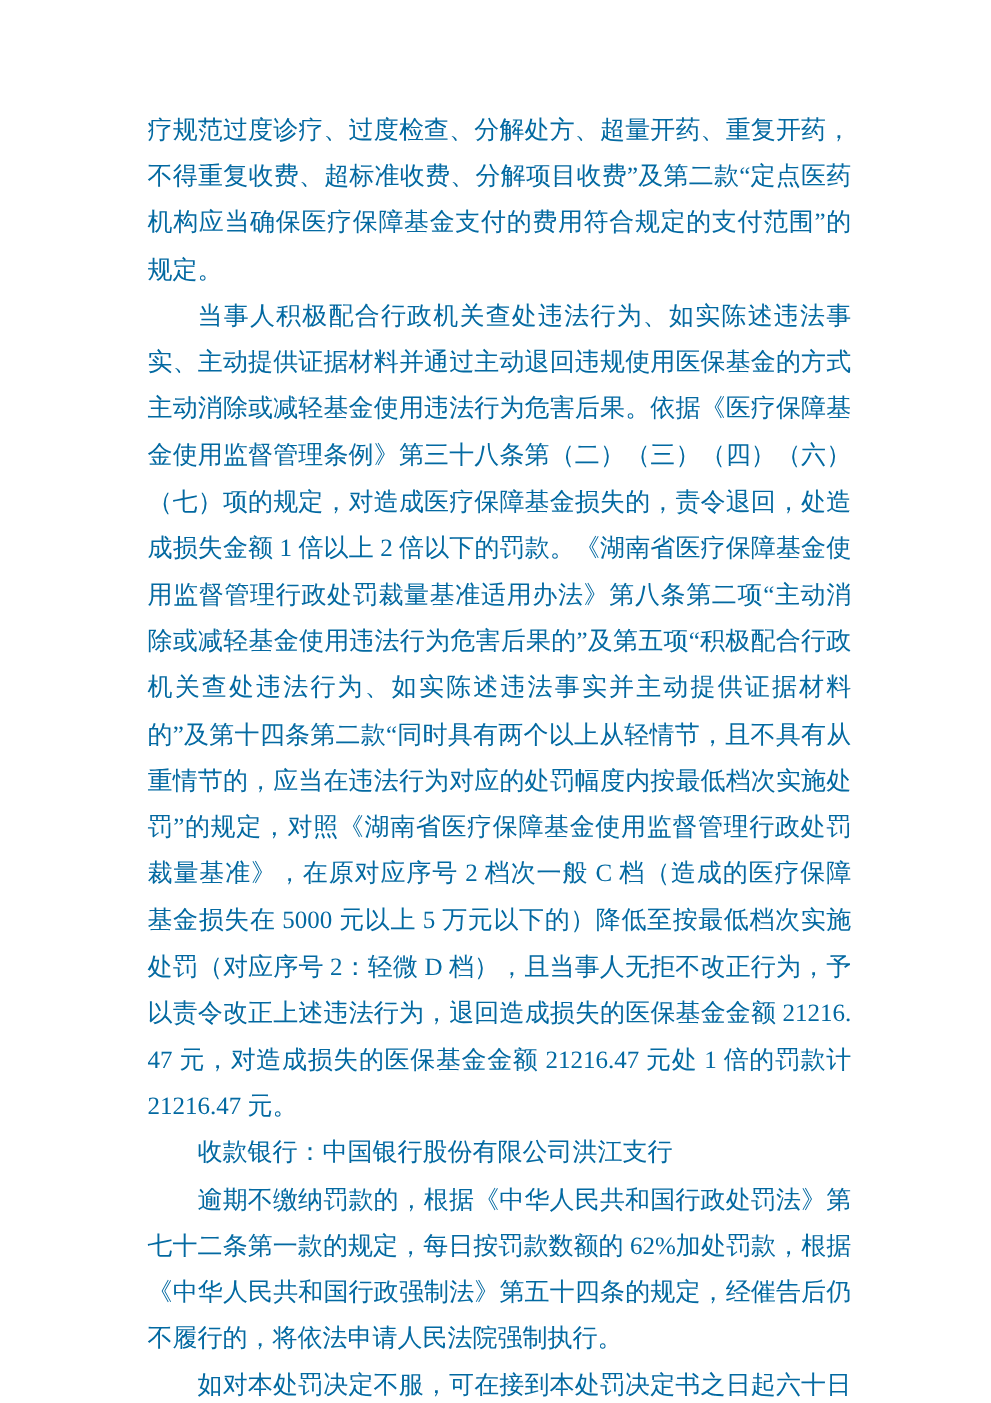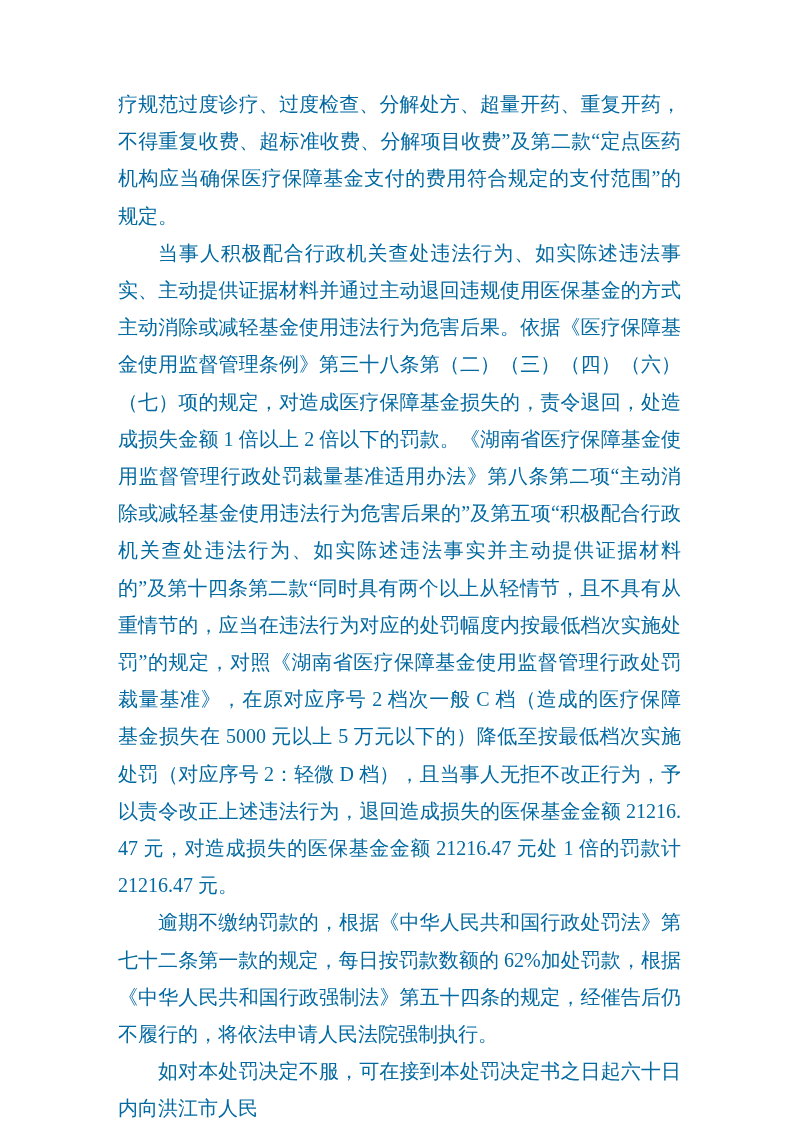--- a/index.html
+++ b/index.html
@@ -34,16 +34,17 @@
     text-indent: 2em;
   }
 </style>
 </head>
 <body>
 
 <div class="page">
   <div class="text-block">
       <p class="para">疗规范过度诊疗、过度检查、分解处方、超量开药、重复开药，不得重复收费、超标准收费、分解项目收费”及第二款“定点医药机构应当确保医疗保障基金支付的费用符合规定的支付范围”的规定。</p>
       <p class="para indent">当事人积极配合行政机关查处违法行为、如实陈述违法事实、主动提供证据材料并通过主动退回违规使用医保基金的方式主动消除或减轻基金使用违法行为危害后果。依据《医疗保障基金使用监督管理条例》第三十八条第（二）（三）（四）（六）（七）项的规定，对造成医疗保障基金损失的，责令退回，处造成损失金额 1 倍以上 2 倍以下的罚款。《湖南省医疗保障基金使用监督管理行政处罚裁量基准适用办法》第八条第二项“主动消除或减轻基金使用违法行为危害后果的”及第五项“积极配合行政机关查处违法行为、如实陈述违法事实并主动提供证据材料的”及第十四条第二款“同时具有两个以上从轻情节，且不具有从重情节的，应当在违法行为对应的处罚幅度内按最低档次实施处罚”的规定，对照《湖南省医疗保障基金使用监督管理行政处罚裁量基准》，在原对应序号 2 档次一般 C 档（造成的医疗保障基金损失在 5000 元以上 5 万元以下的）降低至按最低档次实施处罚（对应序号 2：轻微 D 档），且当事人无拒不改正行为，予以责令改正上述违法行为，退回造成损失的医保基金金额 21216.47 元，对造成损失的医保基金金额 21216.47 元处 1 倍的罚款计 21216.47 元。</p>
+      <p class="para indent">收款银行：中国银行股份有限公司洪江支行</p>
       <p class="para indent">逾期不缴纳罚款的，根据《中华人民共和国行政处罚法》第七十二条第一款的规定，每日按罚款数额的 62%加处罚款，根据《中华人民共和国行政强制法》第五十四条的规定，经催告后仍不履行的，将依法申请人民法院强制执行。</p>
       <p class="para indent">如对本处罚决定不服，可在接到本处罚决定书之日起六十日内向洪江市人民</p>
     </div>
 </div>
 
 </body></html>

